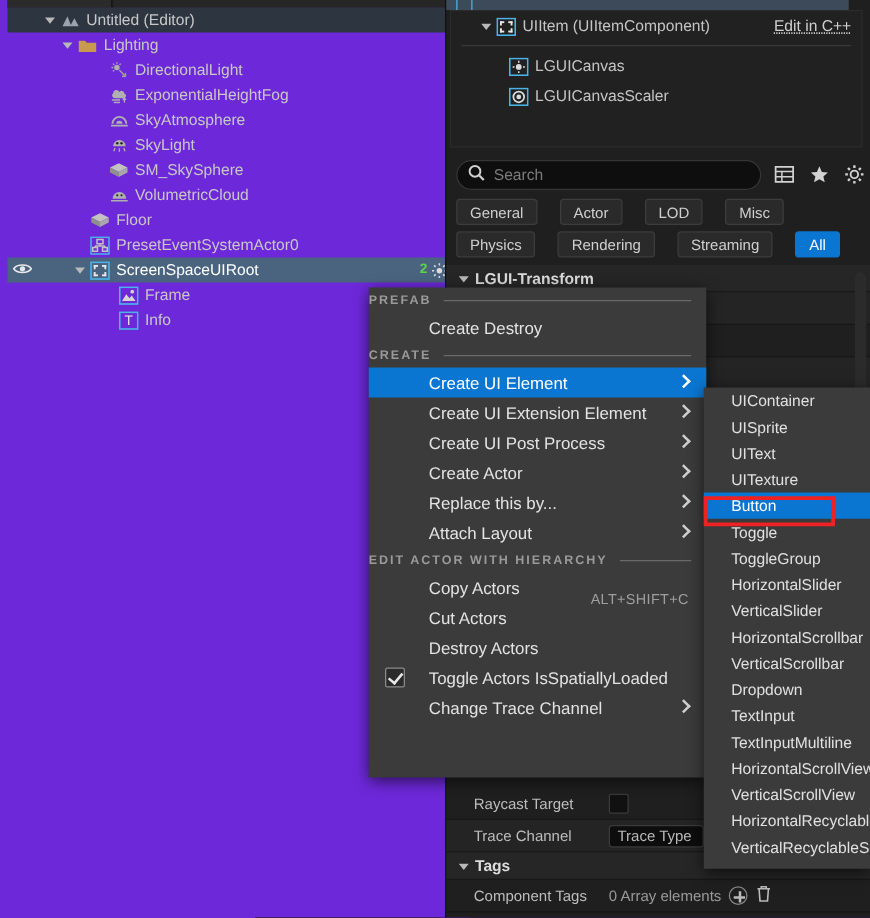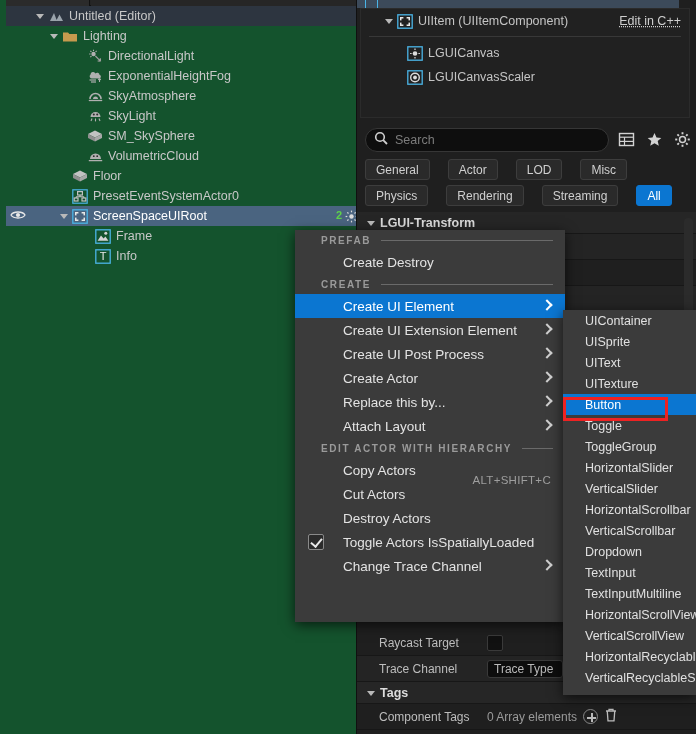--- a/index.html
+++ b/index.html
@@ -13,21 +13,21 @@
 
   
   .accent-strip { position:absolute; left:3px; top:0; width:3px; height:734px; }
   .accent-top { position:absolute; left:0; top:0; width:3px; height:106px; background:#3e6a94; }
   .accent-bot { position:absolute; left:0; top:106px; width:3px; height:520px; background:#6b5a41; }
   .accent-end { position:absolute; left:0; top:626px; width:3px; height:108px; background:#141414; }
 
   
   .outliner {
     position:absolute; left:0; top:0; width:376px; height:734px;
-    background:#14532d;
+    background:#6d28d9;
   }
   .outliner-topstrip{
     position:absolute; left:6px; top:0; width:370px; height:6px;
     background:#242424; border-bottom:1px solid #111;
   }
   .outliner-topstrip .seg1{position:absolute;left:0;top:0;width:84px;height:6px;background:#2b2b2b;border-right:1px solid #111;}
   .outliner-topstrip .seg2{position:absolute;left:85px;top:0;width:303px;height:6px;background:#262626;}
 
   .tree { position:absolute; left:6px; top:6px; width:370px; }
   .row {
@@ -69,21 +69,21 @@
     background:#212121; border:1px solid #2b2b2b;
   }
   .crow{ position:relative; height:24px; display:flex; align-items:center; color:#c4c4c4; font-size:12.5px;}
   .crow .ci{ width:18px;height:16px; flex:0 0 18px; display:flex;align-items:center;justify-content:center;}
   .editcpp{
     position:absolute; right:8px; top:5px; color:#cfcfcf; font-size:12.5px;
     text-decoration:underline; text-decoration-style:dotted;
   }
   .cdiv{ height:1px; background:#383838; margin:3px 8px 4px 8px; }
 
-  .searchwrap{ position:absolute; left:8px; top:128px; width:322px; height:36px; }
+  .searchwrap{ position:absolute; left:8px; top:128px; width:322px; height:36px;text-align:center; }
   .searchbox{
     position:absolute; left:0; top:0; width:244px; height:24px;
     background:#0e0e0e; border:1px solid #363636; border-radius:12px;
     display:flex; align-items:center;
   }
   .searchbox .mag{ margin-left:8px; }
   .searchbox .ph{ margin-left:7px; color:#7c7c7c; font-size:12.5px; }
   .s-ico{ position:absolute; top:3px; width:18px; height:18px; }
 
   .filters{ position:absolute; left:8px; top:159px; width:322px; }
@@ -120,21 +120,21 @@
   .circbtn::before{content:"";position:absolute;left:6.5px;top:3px;width:2px;height:9px;background:#bbb;}
   .circbtn::after{content:"";position:absolute;left:3px;top:6.5px;width:9px;height:2px;background:#bbb;}
   .detscroll{ position:absolute; right:3px; top:218px; width:9px; height:400px; background:#2b2b2b; border-radius:4px;}
 
   
   .ctxmenu{
     position:absolute; left:295px; top:230px; width:270px; height:392px;
     background:#3b3b3b; box-shadow:0 3px 12px rgba(0,0,0,.65);
   }
   .ctx-sec{
-    position:relative; height:20px; display:flex; align-items:center; padding-left:26px;
+    position:relative; height:20px; display:flex; align-items:center; 
   }
   .ctx-sec .txt{ color:#9a9a9a; font-size:10px; letter-spacing:1.6px; font-weight:bold;}
   .ctx-sec .line{ flex:1; height:1px; background:#6a6a6a; margin:0 12px 0 10px; }
   .ctx-item{
     position:relative; height:24px; display:flex; align-items:center;
     color:#e3e3e3; font-size:13.5px; padding-left:48px;
   }
   .ctx-item.sel{ background:#0b76d1; color:#ffffff; }
   .ctx-item .chev{
     position:absolute; right:14px; top:7px; width:8px; height:8px;

